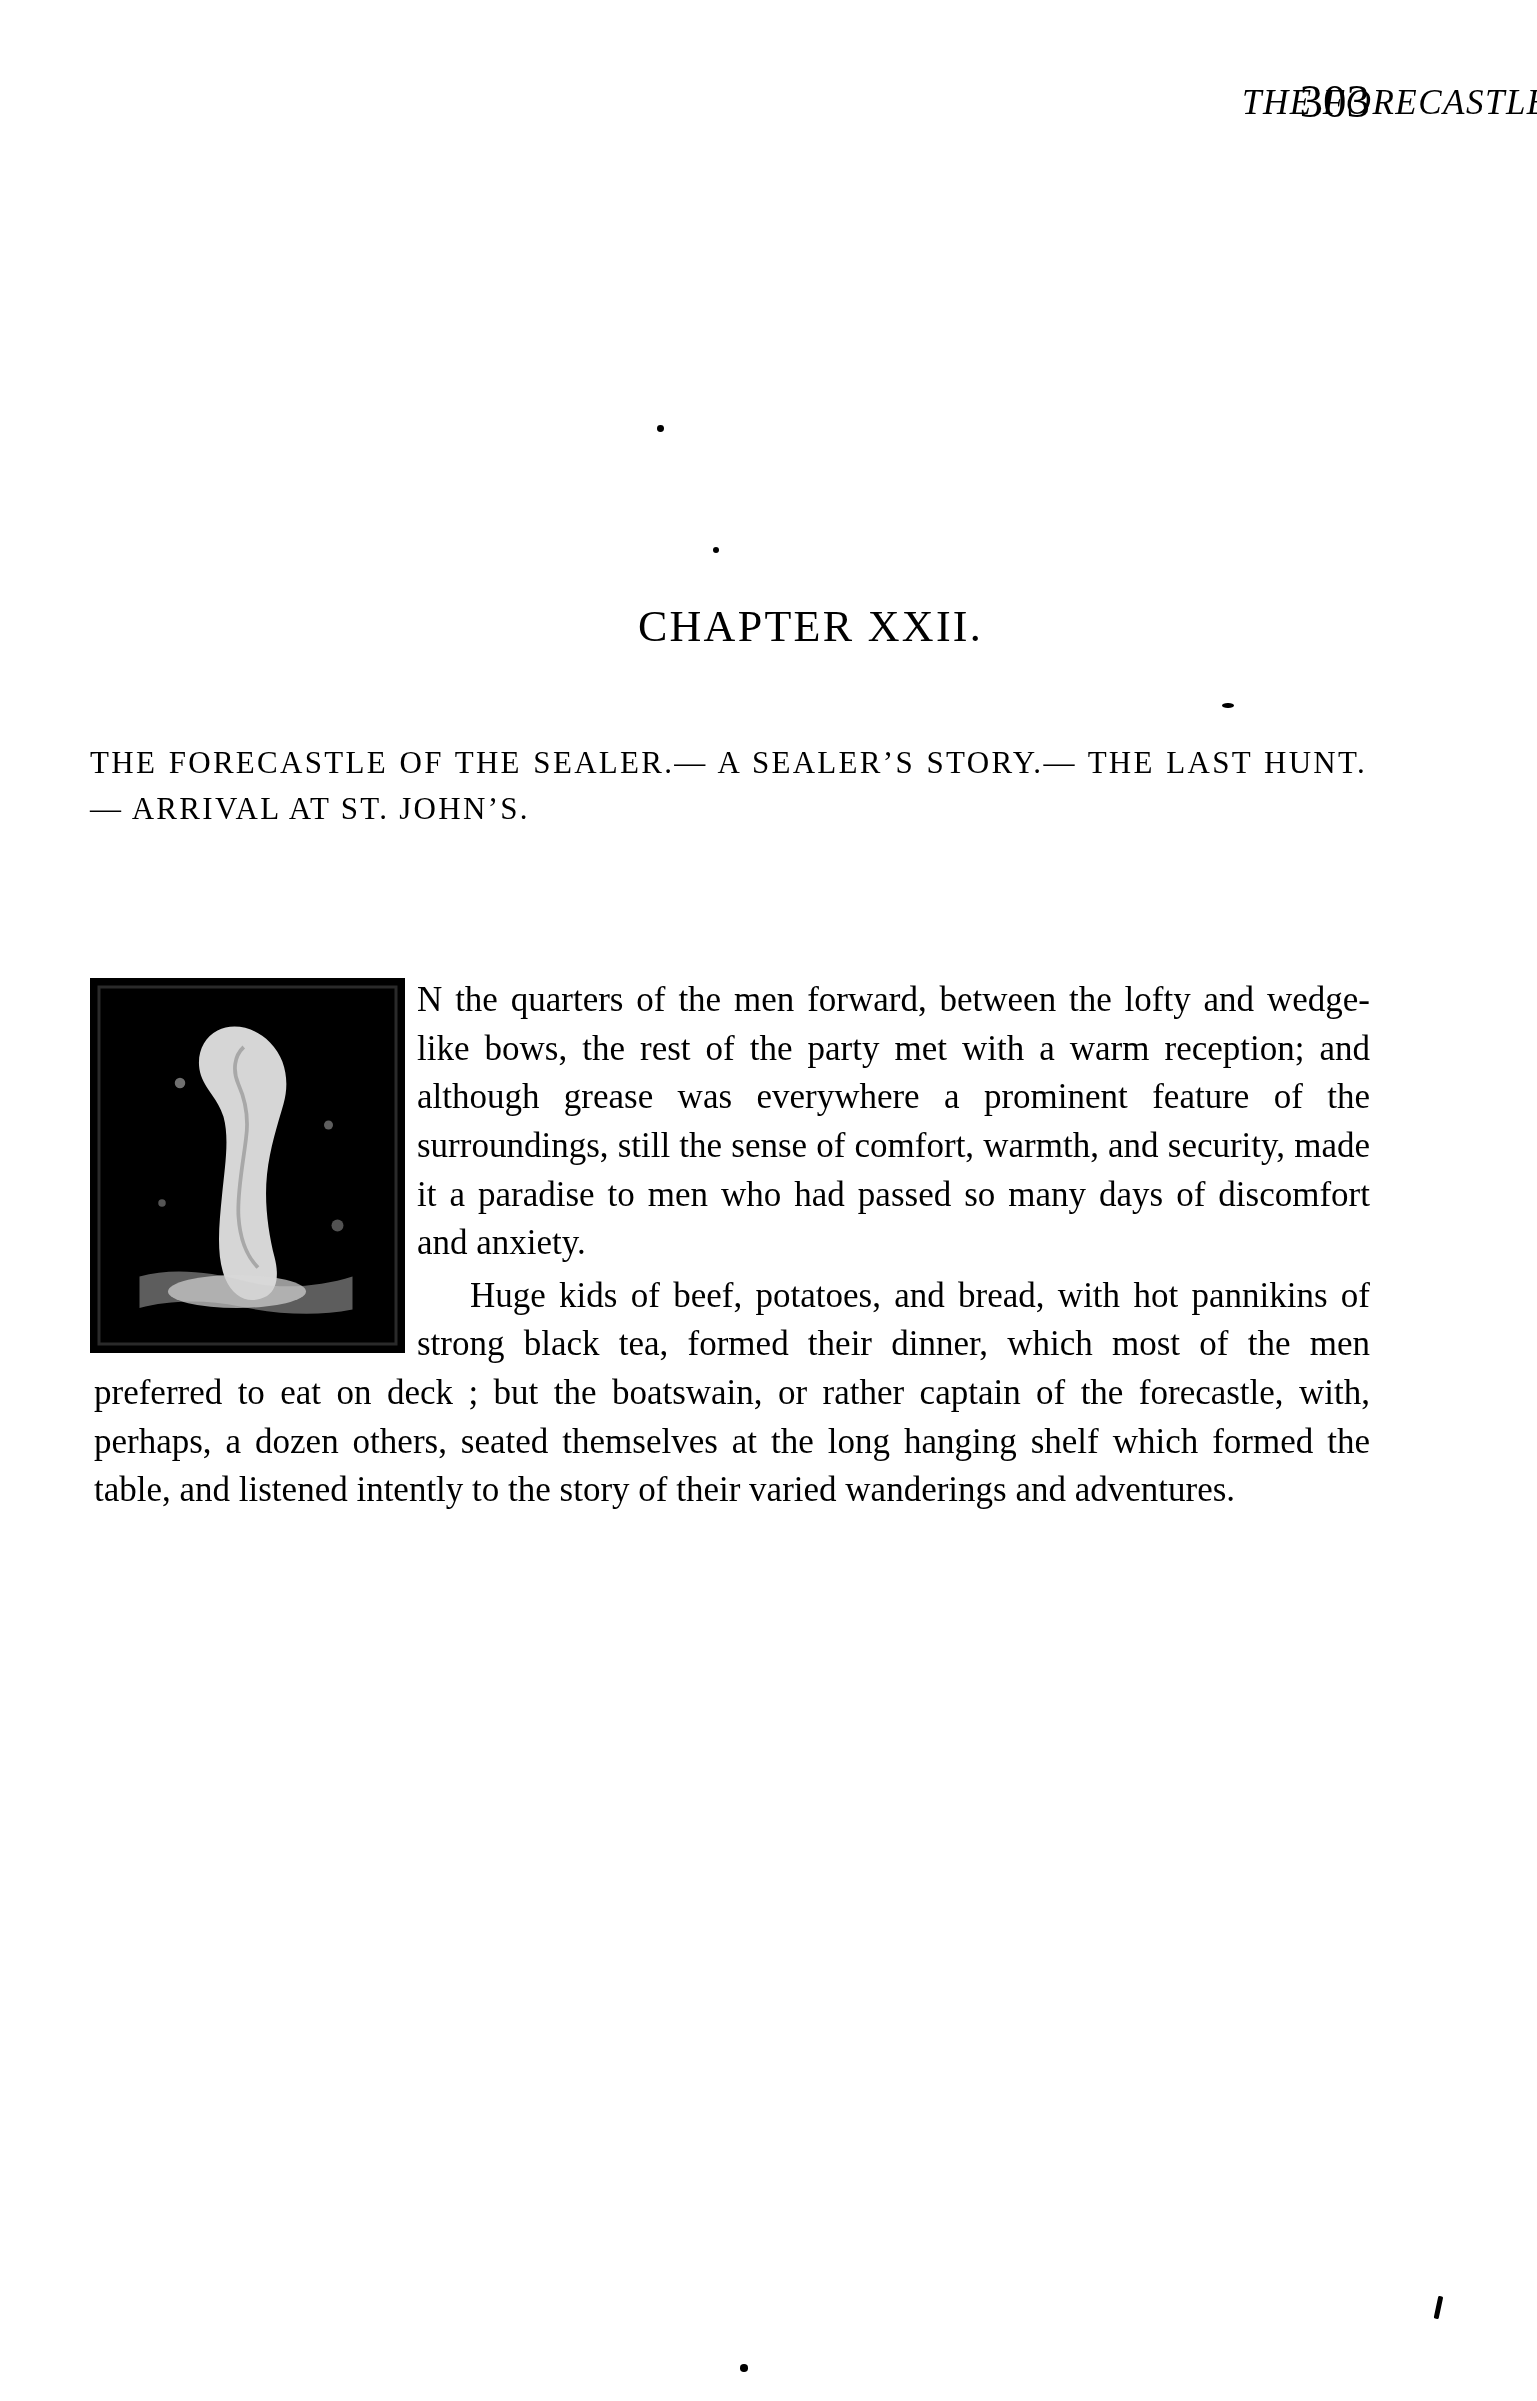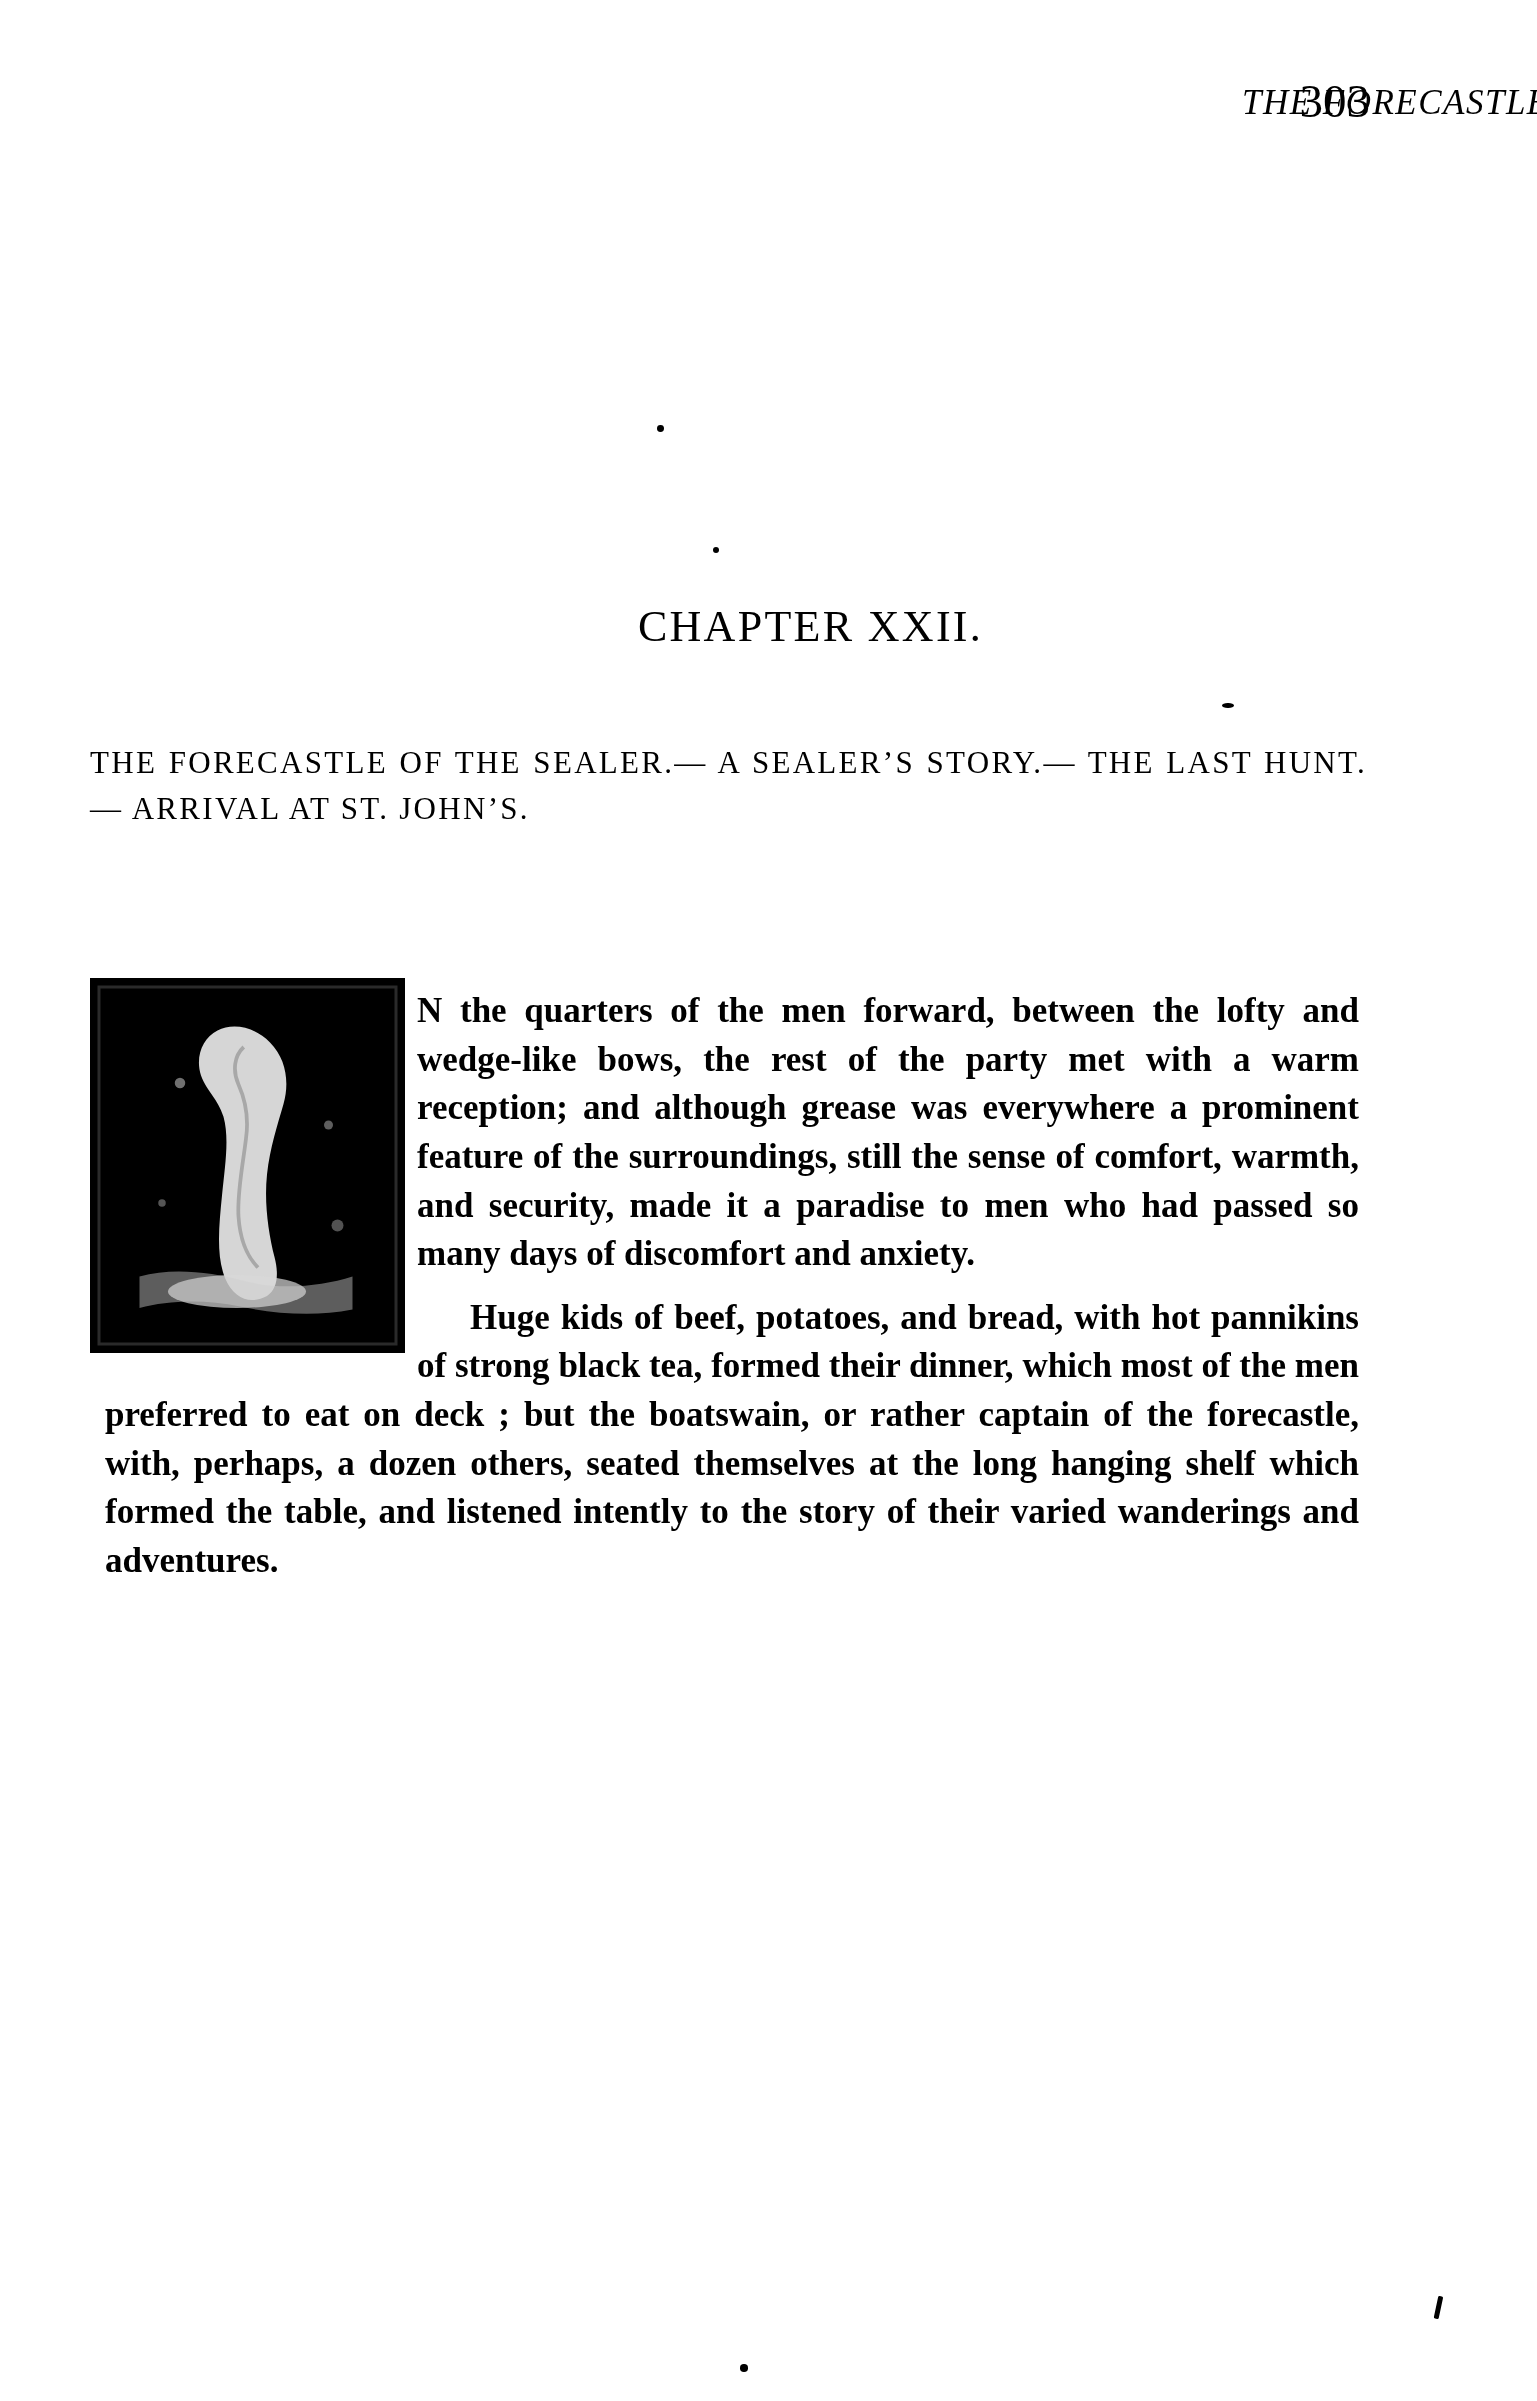--- a/index.html
+++ b/index.html
@@ -81,23 +81,22 @@
     position: absolute;
     top: 972px;
     left: 90px;
     width: 1284px;
     font-size: 35px;
     line-height: 1.39;
     text-align: justify;
   }
 
   .body-text p {
-    margin: 15px;
+    margin: 4px;
     text-indent: 53px;
-    font-weight: bold;
   }
   .body-text p.first {
     text-indent: 0;
   }
 
   
   .dropcap {
     float: left;
     width: 315px;
     height: 375px;

